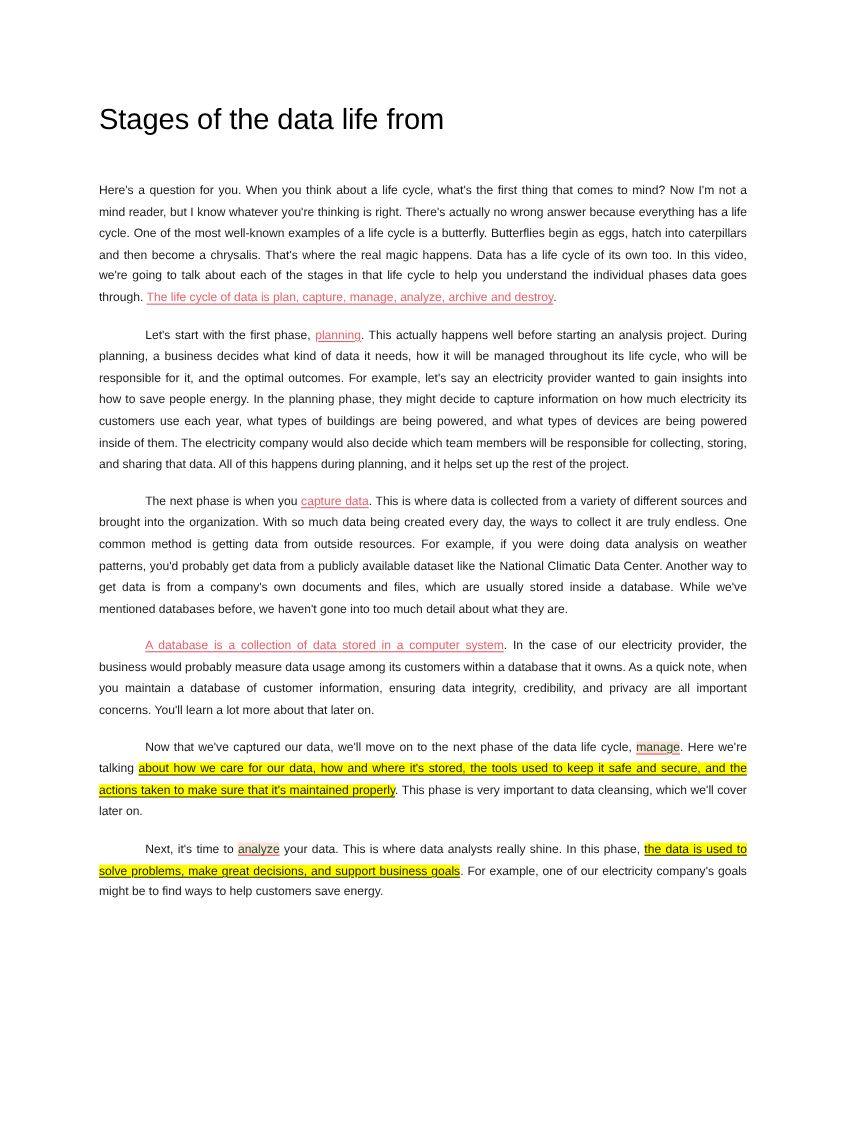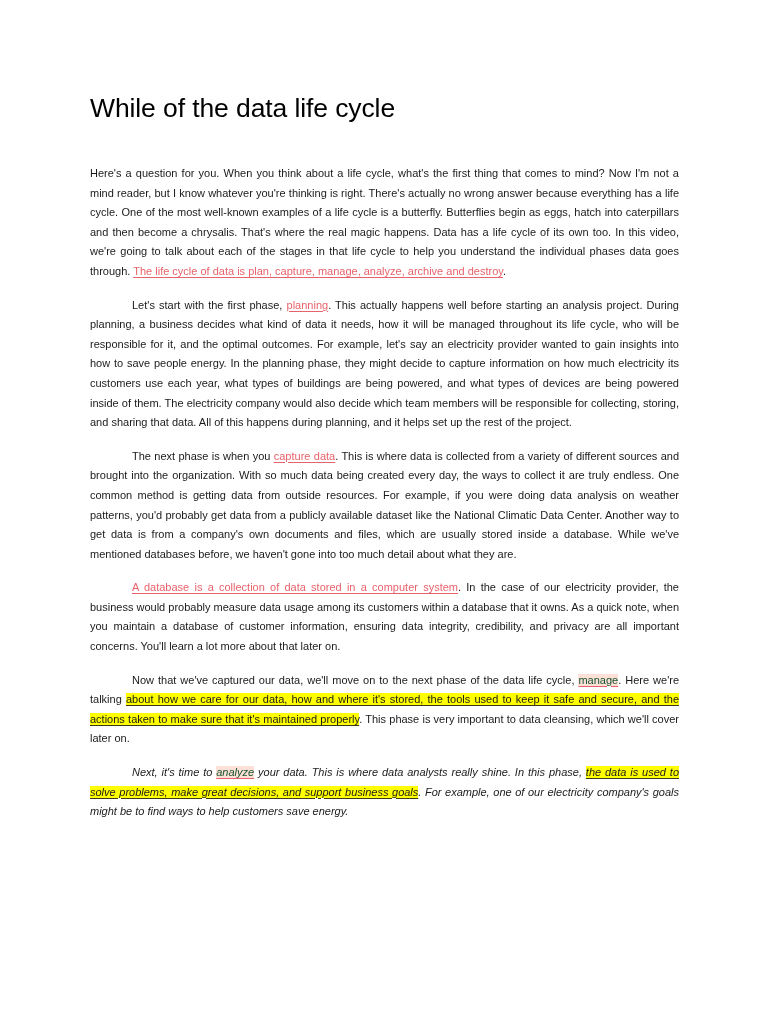--- a/index.html
+++ b/index.html
@@ -54,21 +54,20 @@
     padding: 0;
     word-spacing: 0px;
   }
 
   p.para.indent {
     text-indent: 42px;
   }
 
   p.para:last-child {
     margin-bottom: 15px;
-    font-style: italic;
   }
 
   
   .red-term {
     color: #e8626b;
     text-decoration: underline;
     text-decoration-color: #e8626b;
     text-underline-offset: 2px;
     text-decoration-thickness: 1px;
   }
@@ -93,21 +92,21 @@
     text-decoration-thickness: 1px;
   }
 </style>
 </head>
 <body>
 
 <div class="page">
 
   <div class="doc-body">
 
-    <h1 class="doc-title">While of the data life cycle</h1>
+    <h1 class="doc-title">Stages of the data life from</h1>
 
     <div id="paragraph-container">
         <p class="para"><span>Here's a question for you. When you think about a life cycle, what's the first thing that comes to mind? Now I'm not a mind reader, but I know whatever you're thinking is right. There's actually no wrong answer because everything has a life cycle. One of the most well-known examples of a life cycle is a butterfly. Butterflies begin as eggs, hatch into caterpillars and then become a chrysalis. That's where the real magic happens. Data has a life cycle of its own too. In this video, we're going to talk about each of the stages in that life cycle to help you understand the individual phases data goes through. </span><span class="red-term">The life cycle of data is plan, capture, manage, analyze, archive and destroy</span><span>.</span></p>
         <p class="para indent"><span>Let's start with the first phase, </span><span class="red-term">planning</span><span>. This actually happens well before starting an analysis project. During planning, a business decides what kind of data it needs, how it will be managed throughout its life cycle, who will be responsible for it, and the optimal outcomes. For example, let's say an electricity provider wanted to gain insights into how to save people energy. In the planning phase, they might decide to capture information on how much electricity its customers use each year, what types of buildings are being powered, and what types of devices are being powered inside of them. The electricity company would also decide which team members will be responsible for collecting, storing, and sharing that data. All of this happens during planning, and it helps set up the rest of the project.</span></p>
         <p class="para indent"><span>The next phase is when you </span><span class="red-term">capture data</span><span>. This is where data is collected from a variety of different sources and brought into the organization. With so much data being created every day, the ways to collect it are truly endless. One common method is getting data from outside resources. For example, if you were doing data analysis on weather patterns, you'd probably get data from a publicly available dataset like the National Climatic Data Center. Another way to get data is from a company's own documents and files, which are usually stored inside a database. While we've mentioned databases before, we haven't gone into too much detail about what they are.</span></p>
         <p class="para indent"><span class="red-term">A database is a collection of data stored in a computer system</span><span>. In the case of our electricity provider, the business would probably measure data usage among its customers within a database that it owns. As a quick note, when you maintain a database of customer information, ensuring data integrity, credibility, and privacy are all important concerns. You'll learn a lot more about that later on.</span></p>
         <p class="para indent"><span>Now that we've captured our data, we'll move on to the next phase of the data life cycle, </span><span class="red-term-hl">manage</span><span>. Here we're talking </span><span class="hl-yellow">about how we care for our data, how and where it's stored, the tools used to keep it safe and secure, and the actions taken to make sure that it's maintained properly</span><span>. This phase is very important to data cleansing, which we'll cover later on.</span></p>
         <p class="para indent"><span>Next, it's time to </span><span class="red-term-hl">analyze</span><span> your data. This is where data analysts really shine. In this phase, </span><span class="hl-yellow">the data is used to solve problems, make great decisions, and support business goals</span><span>. For example, one of our electricity company's goals might be to find ways to help customers save energy.</span></p>
       </div>
 

